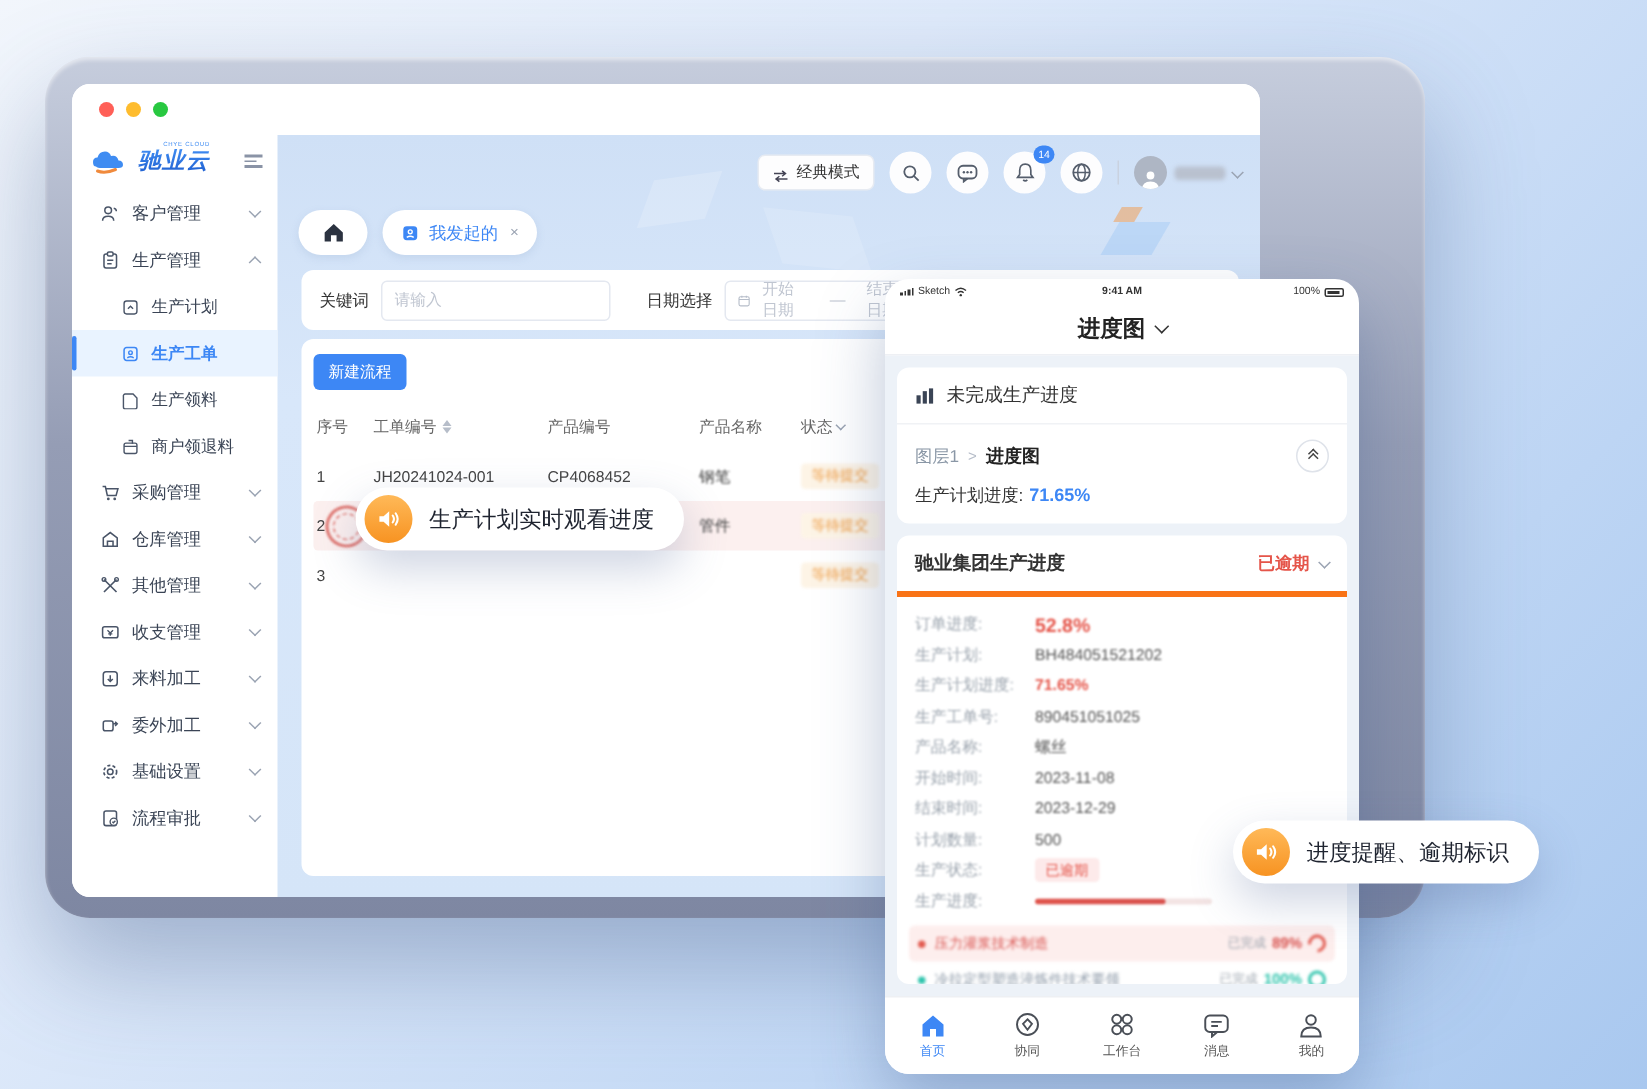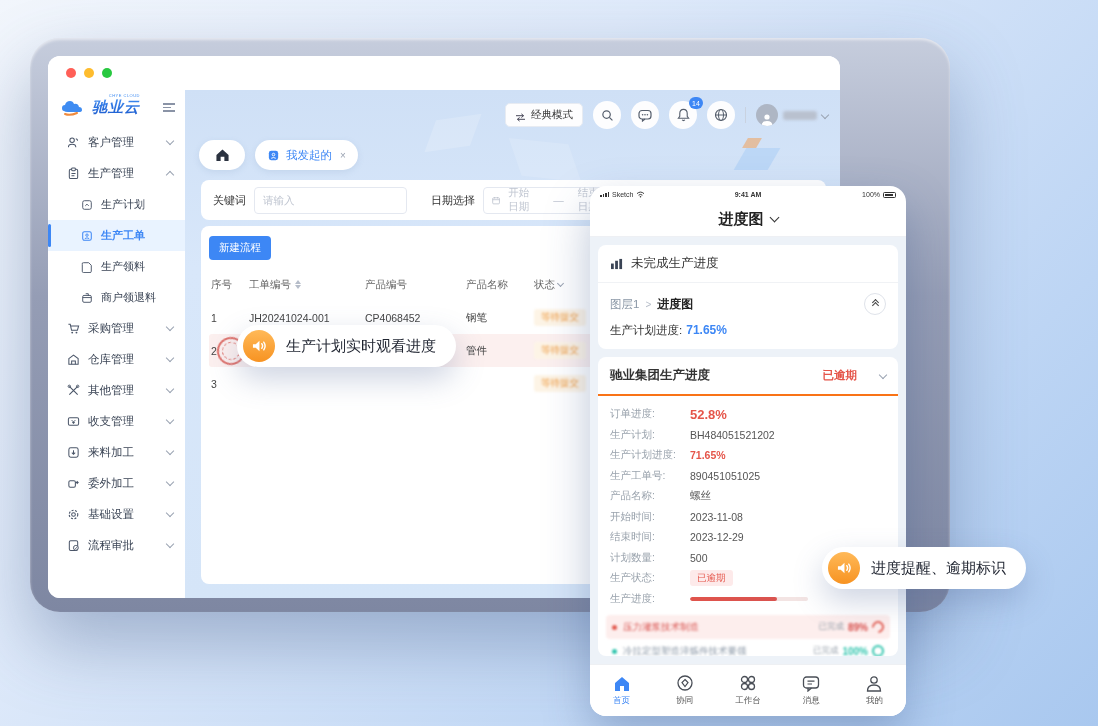--- a/index.html
+++ b/index.html
@@ -124,21 +124,21 @@
   .bc1{color:#8a97a6;}
   .bcsep{color:#b6bdc9;font-size:10px;}
   .bc2{color:#222;font-weight:bold;font-size:12px;}
   .collapse-circ{margin-left:auto;width:22px;height:22px;border:1px solid #dfe3ea;border-radius:50%;
     display:flex;flex-direction:column;align-items:center;justify-content:center;gap:1px;}
   .collapse-circ i{width:5px;height:5px;border-left:1.4px solid #444;border-top:1.4px solid #444;transform:rotate(45deg);display:block;}
   .collapse-circ i:first-child{margin-bottom:-3px;}
   .ca-row3{padding:0 12px 11px;font-size:11.5px;color:#333;}
   .ca-row3 b{color:#3d87f5;font-size:12px;margin-left:4px;}
   .cardB{flex:1;display:flex;flex-direction:column;overflow:hidden;}
-  .cb-head{display:flex;align-items:center;padding:10px 12px;border-bottom:2px solid #f97316;gap:16px;}
+  .cb-head{display:flex;align-items:center;padding:10px 12px;border-bottom:4px solid #f97316;}
   .cb-title{font-size:12.5px;font-weight:bold;color:#333;}
   .cb-status{margin-left:auto;color:#e5554a;font-size:11.5px;font-weight:bold;margin-right:7px;}
   .cb-head .hchev{width:6px;height:6px;}
   .cb-details{padding:8px 12px 4px;}
   .drow{display:flex;align-items:center;height:20.5px;font-size:10.5px;}
   .dlabel{color:#9aa3ad;width:80px;flex-shrink:0;}
   .dval{color:#555;}
   .dval.bigred{color:#e5554a;font-size:13px;font-weight:800;}
   .dval.red{color:#e5554a;font-weight:bold;}
   .dbadge{color:#e5554a;background:#fdeaea;padding:1.5px 7px;border-radius:3px;font-size:9.5px;}

